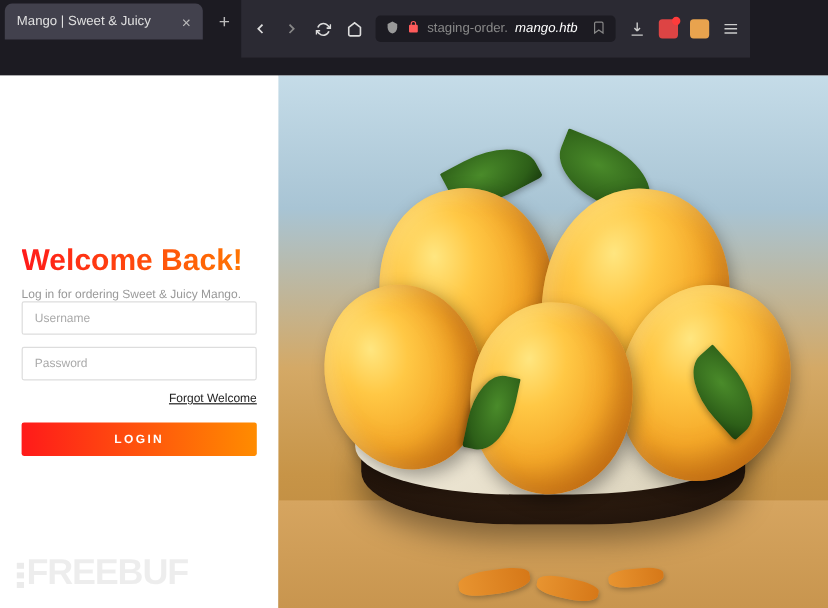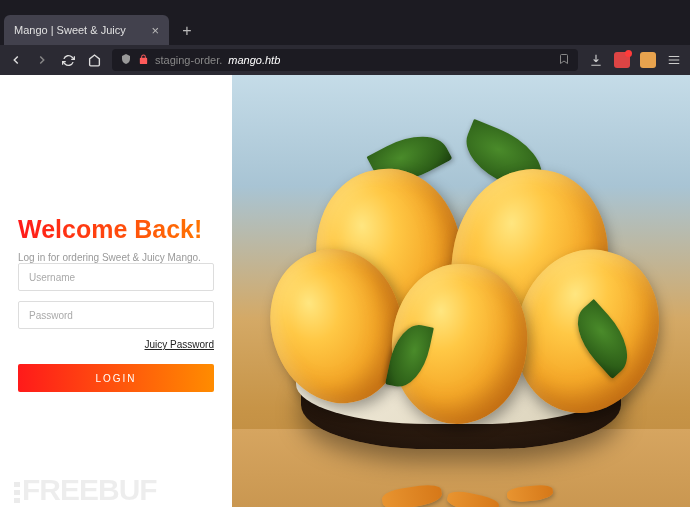--- a/index.html
+++ b/index.html
@@ -9,22 +9,21 @@
       font-family: -apple-system, BlinkMacSystemFont, "Segoe UI", sans-serif;
       background: #1c1b22;
       overflow: hidden;
     }
 
     
     .browser-chrome {
       background: #1c1b22;
       height: 63px;
       display: flex;
-      flex-direction: column;
-      margin-top: 12px;
+      flex-direction: row;
     }
     .tab-strip {
       height: 33px;
       display: flex;
       align-items: flex-end;
       padding-left: 4px;
     }
     .tab {
       background: #42414d;
       border-radius: 6px 6px 0 0;
@@ -44,21 +43,21 @@
       height: 28px;
       display: flex;
       align-items: center;
       justify-content: center;
       color: #bbb;
       font-size: 16px;
       margin-left: 4px;
     }
     .nav-bar {
       background: #2b2a33;
-      height: 30px;
+      height: 48px;
       display: flex;
       align-items: center;
       padding: 0 8px;
       gap: 10px;
     }
     .nav-btn {
       width: 16px; height: 16px;
       display: flex; align-items: center; justify-content: center;
       color: #888;
     }
@@ -134,21 +133,21 @@
       cursor: pointer;
     }
     .login-btn {
       width: 100%;
       height: 28px;
       border: none;
       background: linear-gradient(90deg, #ff1a1a 0%, #ff8c00 100%);
       color: #fff;
       font-size: 10px;
       letter-spacing: 2px;
-      font-weight: 400;
+      font-weight: 700;
       cursor: pointer;
       border-radius: 2px;
     }
     .watermark {
       position: absolute;
       bottom: 12px;
       left: 14px;
       font-size: 30px;
       font-weight: 800;
       color: rgba(0,0,0,0.07);
@@ -302,21 +301,21 @@
     </div>
   </div>
 </div>
 
 <div class="page">
   <div class="left-panel">
     <h1 class="welcome-title">Welcome Back!</h1>
     <p class="subtitle">Log in for ordering Sweet &amp; Juicy Mango.</p>
     <input class="form-input" type="text" placeholder="Username" style="">
     <input class="form-input" type="password" placeholder="Password" style="">
-    <a class="forgot-link">Juicy Password</a>
+    <a class="forgot-link">Forgot Welcome</a>
     <button class="login-btn">LOGIN</button>
     <div class="watermark">
       <span class="wm-bars">
           <span></span>
           <span></span>
           <span></span>
         </span><span>FREEBUF</span>
     </div>
   </div>
   <div class="right-panel">

